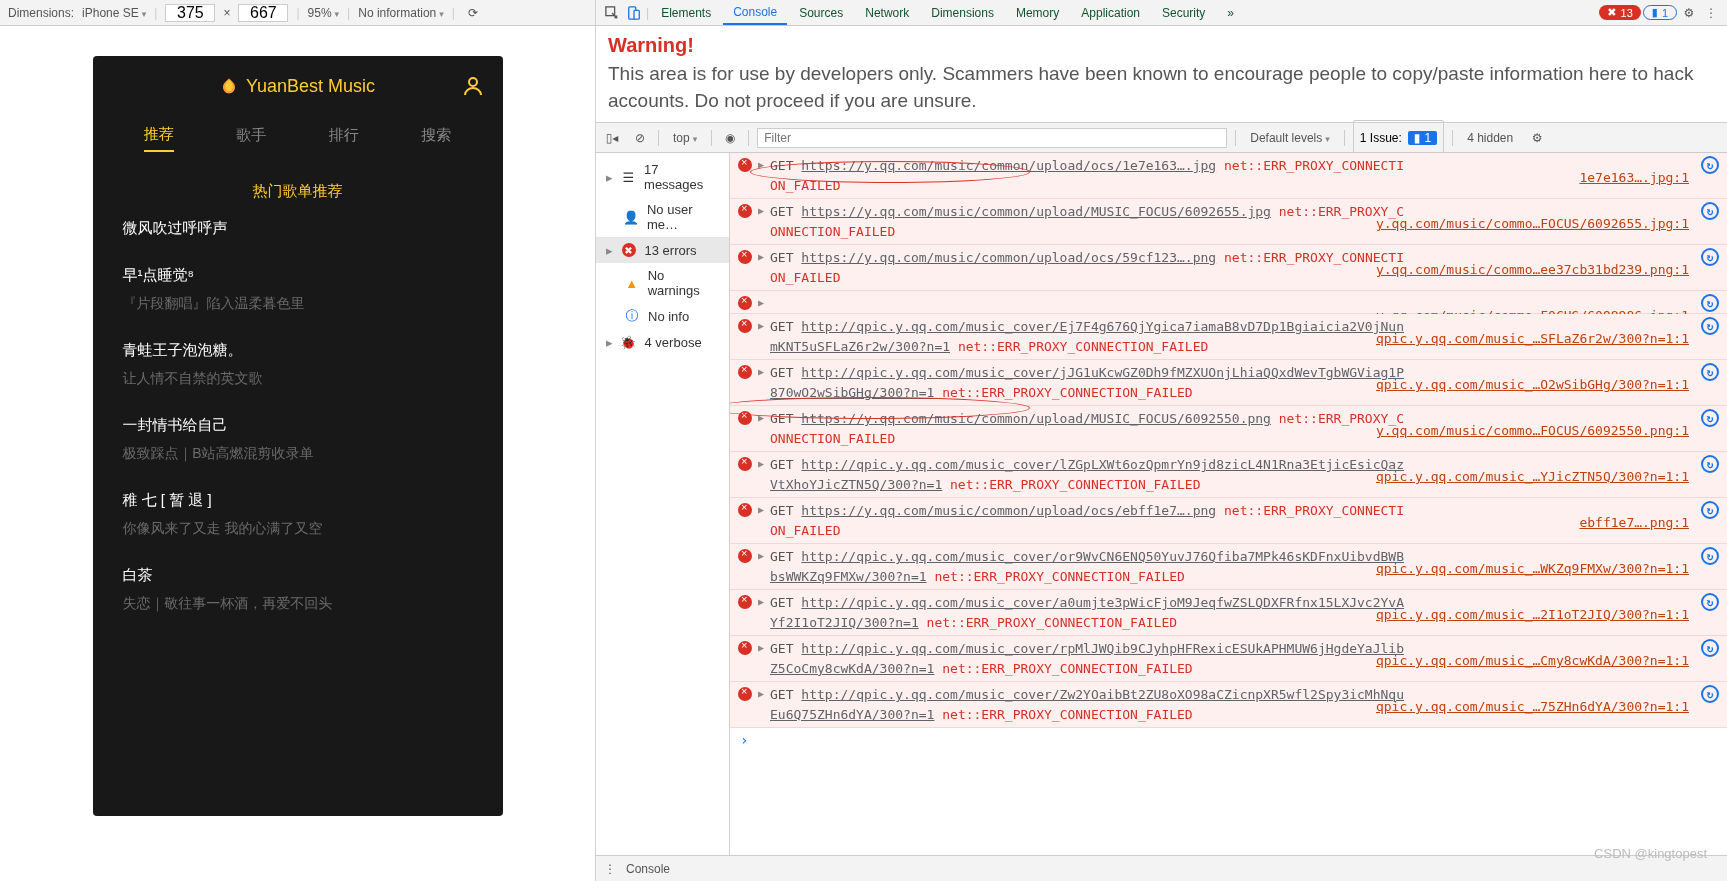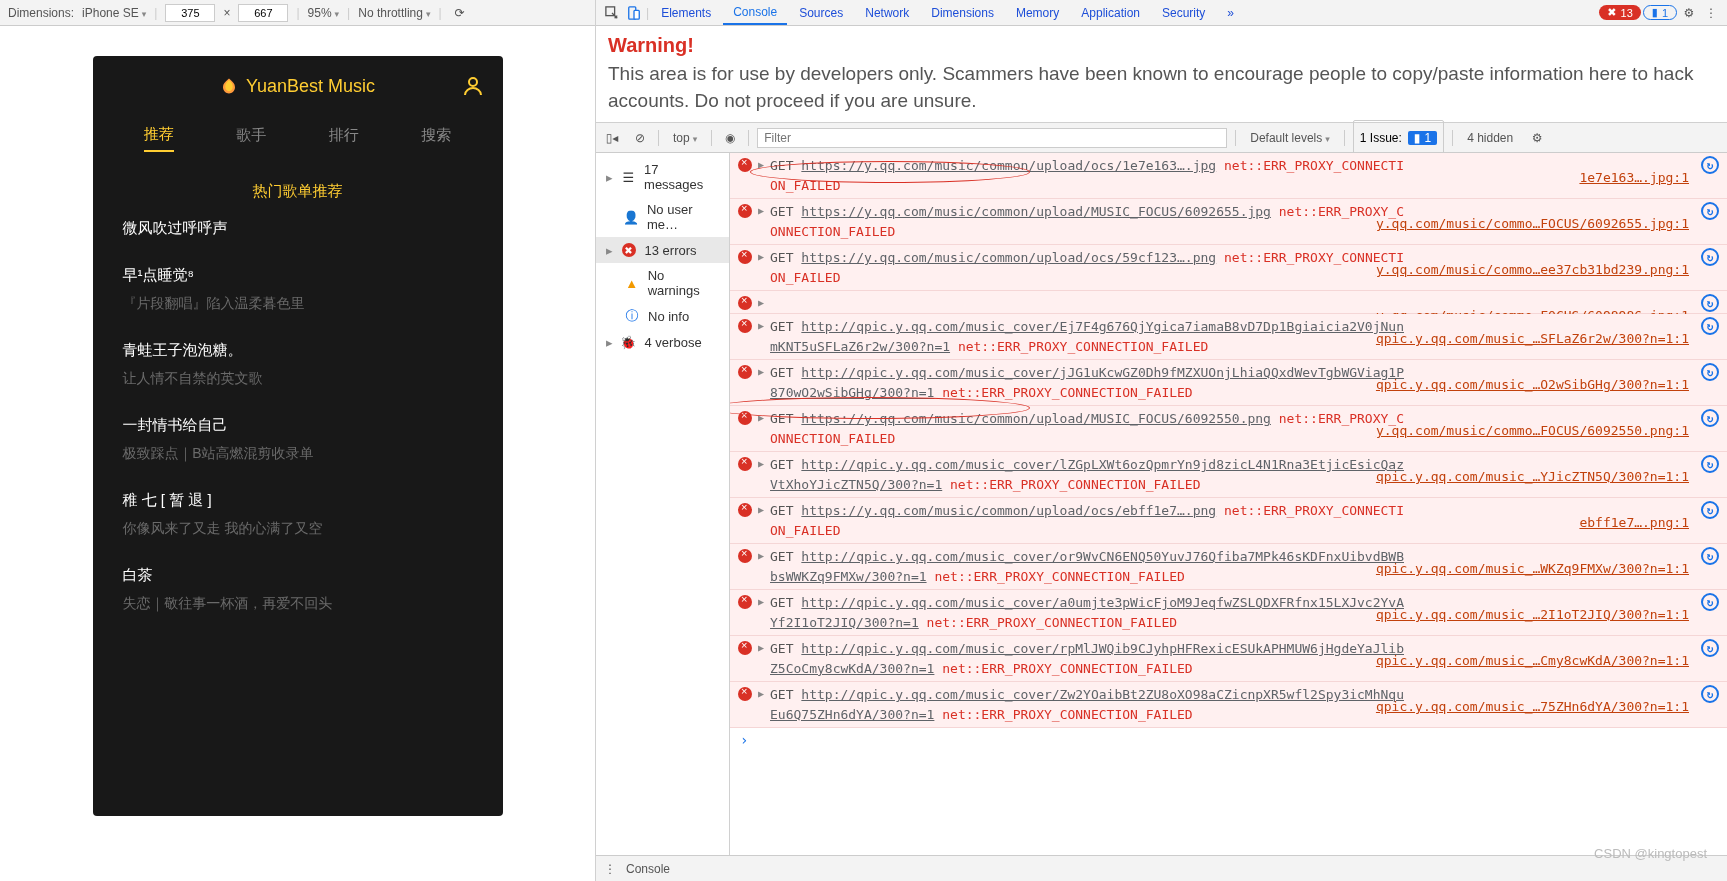--- a/index.html
+++ b/index.html
@@ -1,37 +1,37 @@
 <!DOCTYPE html>
 <html><head>
 <meta charset="utf-8">
 <style>
 * { margin: 0; padding: 0; box-sizing: border-box; }
 body { font-family: "Segoe UI", Arial, sans-serif; font-size: 12px; background: #fff; overflow: hidden; width: 1727px; height: 881px; }
 .root { display: flex; height: 100%; width: 100%; }
 .left-pane { width: 595px; background: #fff; display: flex; flex-direction: column; }
 .dev-toolbar { height: 26px; border-bottom: 1px solid #ccc; display: flex; align-items: center; padding: 0 8px; color: #555; gap: 8px; background: #f3f3f3; }
-.dev-toolbar input { width: 50px; height: 18px; border: 1px solid #ccc; text-align: center; font-size: 11px; }
+.dev-toolbar input { width: 50px; height: 18px; border: 1px solid #ccc; text-align: center; font-size: 16px; }
 .phone-wrap { flex: 1; display: flex; align-items: flex-start; justify-content: center; padding: 30px 12px; }
 .phone { width: 410px; height: 760px; background: #181818; border-radius: 4px; color: #fff; font-family: -apple-system, "PingFang SC", sans-serif; overflow: hidden; }
 .phone-header { display: flex; align-items: center; justify-content: center; position: relative; height: 60px; }
 .phone-title { color: #ffcd32; font-size: 18px; font-weight: 500; }
 .phone-logo { width: 18px; height: 18px; margin-right: 8px; display: inline-block; }
 .phone-user { position: absolute; right: 18px; top: 18px; }
 .phone-tabs { display: flex; justify-content: space-around; padding: 0 20px; height: 44px; align-items: center; }
 .phone-tab { color: #888; font-size: 15px; padding-bottom: 6px; cursor: pointer; }
 .phone-tab.active { color: #ffcd32; border-bottom: 2px solid #ffcd32; }
 .phone-section-title { text-align: center; color: #ffcd32; font-size: 15px; padding: 22px 0 18px; }
 .song-list { padding: 0 30px; }
 .song-item { margin-bottom: 28px; }
 .song-title { color: #fff; font-size: 15px; margin-bottom: 10px; }
 .song-sub { color: #6a6a6a; font-size: 14px; }
 .right-pane { flex: 1; border-left: 1px solid #d0d0d0; display: flex; flex-direction: column; min-width: 0; }
 .dt-tabs { height: 26px; border-bottom: 1px solid #ccc; display: flex; align-items: center; background: #f3f3f3; gap: 2px; padding: 0 6px; }
-.dt-tab { padding: 4px 10px; color: #1d4ed8; font-size: 12px; cursor: pointer; }
+.dt-tab { padding: 4px 10px; color: #14532d; font-size: 12px; cursor: pointer; }
 .dt-tab.active { color: #1a73e8; border-bottom: 2px solid #1a73e8; }
 .dt-spacer { flex: 1; }
 .dt-badge-err { background: #d93025; color: #fff; border-radius: 8px; padding: 1px 8px; font-size: 11px; display: inline-flex; align-items: center; gap: 4px; }
 .dt-badge-info { color: #1a73e8; border: 1px solid #1a73e8; border-radius: 8px; padding: 0 8px; font-size: 11px; display: inline-flex; align-items: center; gap: 4px; }
 .dt-icon-btn { width: 20px; height: 20px; display: inline-flex; align-items: center; justify-content: center; color: #555; }
 .warning-box { padding: 8px 12px; border-bottom: 1px solid #d0d0d0; }
 .warning-title { color: #d93025; font-size: 20px; font-weight: bold; margin-bottom: 4px; }
 .warning-text { color: #555; font-size: 19px; line-height: 1.4; }
 .filter-bar { height: 30px; border-bottom: 1px solid #ccc; display: flex; align-items: center; padding: 0 6px; gap: 8px; background: #f3f3f3; }
 .filter-input { flex: 1; max-width: 470px; height: 20px; border: 1px solid #ccc; padding: 0 6px; font-size: 12px; color: #888; }
@@ -72,21 +72,21 @@
     <div class="dev-toolbar">
       <span>Dimensions:</span>
       <span class="caret">iPhone SE</span>
       <span class="pipe">|</span>
       <input value="375" style="">
       <span>×</span>
       <input value="667" style="">
       <span class="pipe">|</span>
       <span class="caret">95%</span>
       <span class="pipe">|</span>
-      <span class="caret">No throttling</span>
+      <span class="caret">No information</span>
       <span class="pipe">|</span>
       <span class="dt-icon-btn">⟳</span>
     </div>
     <div class="phone-wrap">
       <div class="phone">
         <div class="phone-header">
           <span class="phone-logo">
             <svg viewBox="0 0 24 24" width="18" height="18">
                 <path fill="#ff9a3c" d="M12 2C8 6 4 8 4 14c0 4 4 8 8 8s8-4 8-8c0-6-4-8-8-12z"></path>
                 <path fill="#ffcd32" d="M12 4c-3 3-5 5-5 9 0 3 2 6 5 6s5-3 5-6c0-4-2-6-5-9z"></path>

